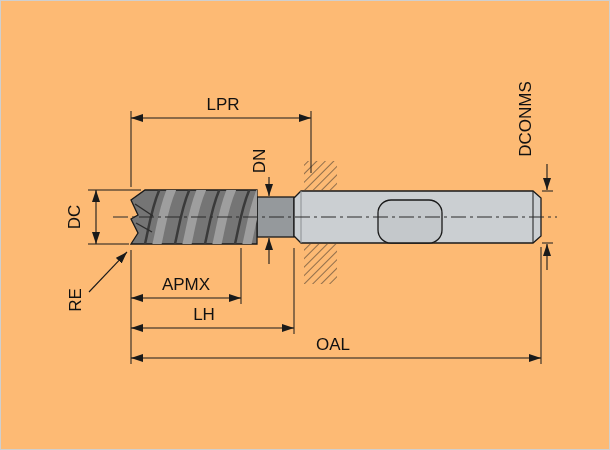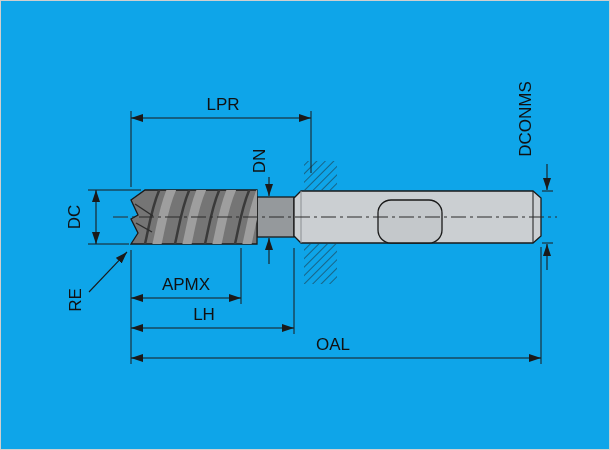--- a/index.html
+++ b/index.html
@@ -1,20 +1,20 @@
 <!DOCTYPE html>
 <html><head>
 <meta charset="utf-8">
 <style>
   html, body { margin: 0; padding: 0; background: #ffffff; }
   .canvas {
     position: relative;
     width: 610px;
     height: 450px;
-    background: #0ea5e9;
+    background: #fdba74;
     border: 1px solid #cfcfcf;
     box-sizing: border-box;
     font-family: "Liberation Sans", "DejaVu Sans", sans-serif;
   }
   svg { display: block; }
   svg text {
     font-family: "Liberation Sans", "DejaVu Sans", sans-serif;
     font-size: 17px;
     fill: #111111;
   }

